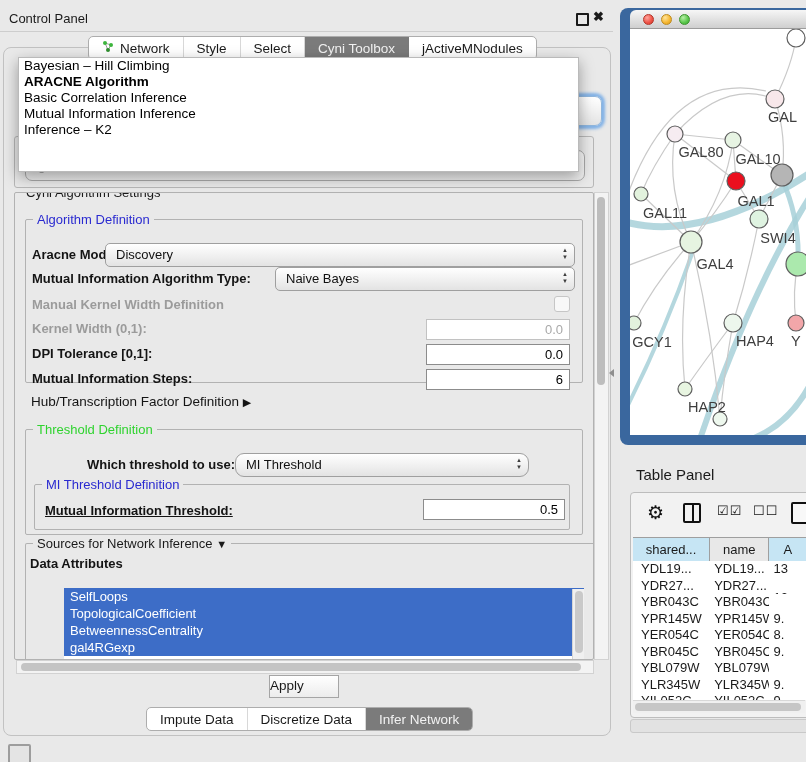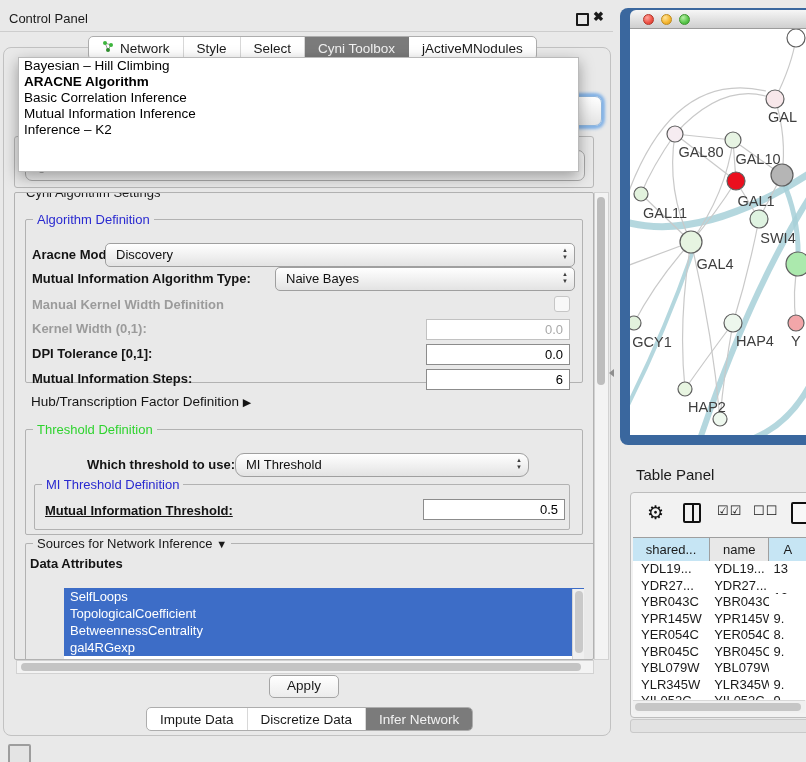--- a/index.html
+++ b/index.html
@@ -48,22 +48,22 @@
   
   .attr-list{position:absolute;background:#fff;overflow:hidden;}
   .attr-item{height:17px;line-height:17px;background:#3d6dc7;color:#fff;font-size:13px;padding-left:6px;}
   .attr-sb{position:absolute;top:1px;bottom:1px;width:11px;background:#f0f0f0;border-left:1px solid #d5d5d5;}
   .attr-sb .thumb{position:absolute;left:1.5px;top:2px;width:8px;height:62px;background:#c9c9c9;border-radius:4px;}
   
   .vscroll{position:absolute;left:594px;top:192px;width:13px;height:466px;background:#f3f3f3;border:1px solid #d2d2d2;}
   .vscroll .thumb{position:absolute;left:1.5px;top:4px;width:8px;height:188px;background:#bdbdbd;border-radius:5px;}
   .hscroll{position:absolute;background:#f3f3f3;border:1px solid #d2d2d2;}
   .hscroll .thumb{position:absolute;top:1.5px;height:8px;background:#c4c4c4;border-radius:5px;}
-  .btn{position:absolute;height:21px;border:1px solid #a5a5a5;border-radius:5px;background:linear-gradient(#ffffff,#ececec);
-       font-size:13.5px;text-align:center;line-height:20px;}
+  .btn{position:absolute;height:21px;border:1px solid #a5a5a5;border-radius:0;background:linear-gradient(#ffffff,#ececec);
+       font-size:13.5px;line-height:20px;}
   
   .net-window{position:absolute;left:620px;top:8px;width:186px;height:437px;background:#3a679e;border-radius:8px 0 0 8px;}
   .net-titlebar{position:absolute;left:10px;top:2px;right:0;height:19px;background:linear-gradient(#f6f6f6,#cfcfcf);
                 border-bottom:1px solid #9c9c9c;border-radius:6px 0 0 0;display:flex;align-items:center;gap:7px;padding-left:13px;box-sizing:border-box;}
   .light{width:11px;height:11px;border-radius:50%;box-sizing:border-box;}
   .l-red{background:radial-gradient(circle at 35% 30%,#ffa49c,#ee5044 60%,#cf3d32);border:1px solid #b23529;}
   .l-yellow{background:radial-gradient(circle at 35% 30%,#ffe49a,#f5b52e 60%,#d79a22);border:1px solid #bd8a1e;}
   .l-green{background:radial-gradient(circle at 35% 30%,#b8eFa8,#57c649 60%,#41a534);border:1px solid #3c9330;}
   .net-canvas{position:absolute;left:10px;top:21px;width:176px;height:406px;background:#fff;overflow:hidden;}
   .splitter-arrow{position:absolute;left:609px;top:369px;width:0;height:0;border-top:4px solid transparent;

